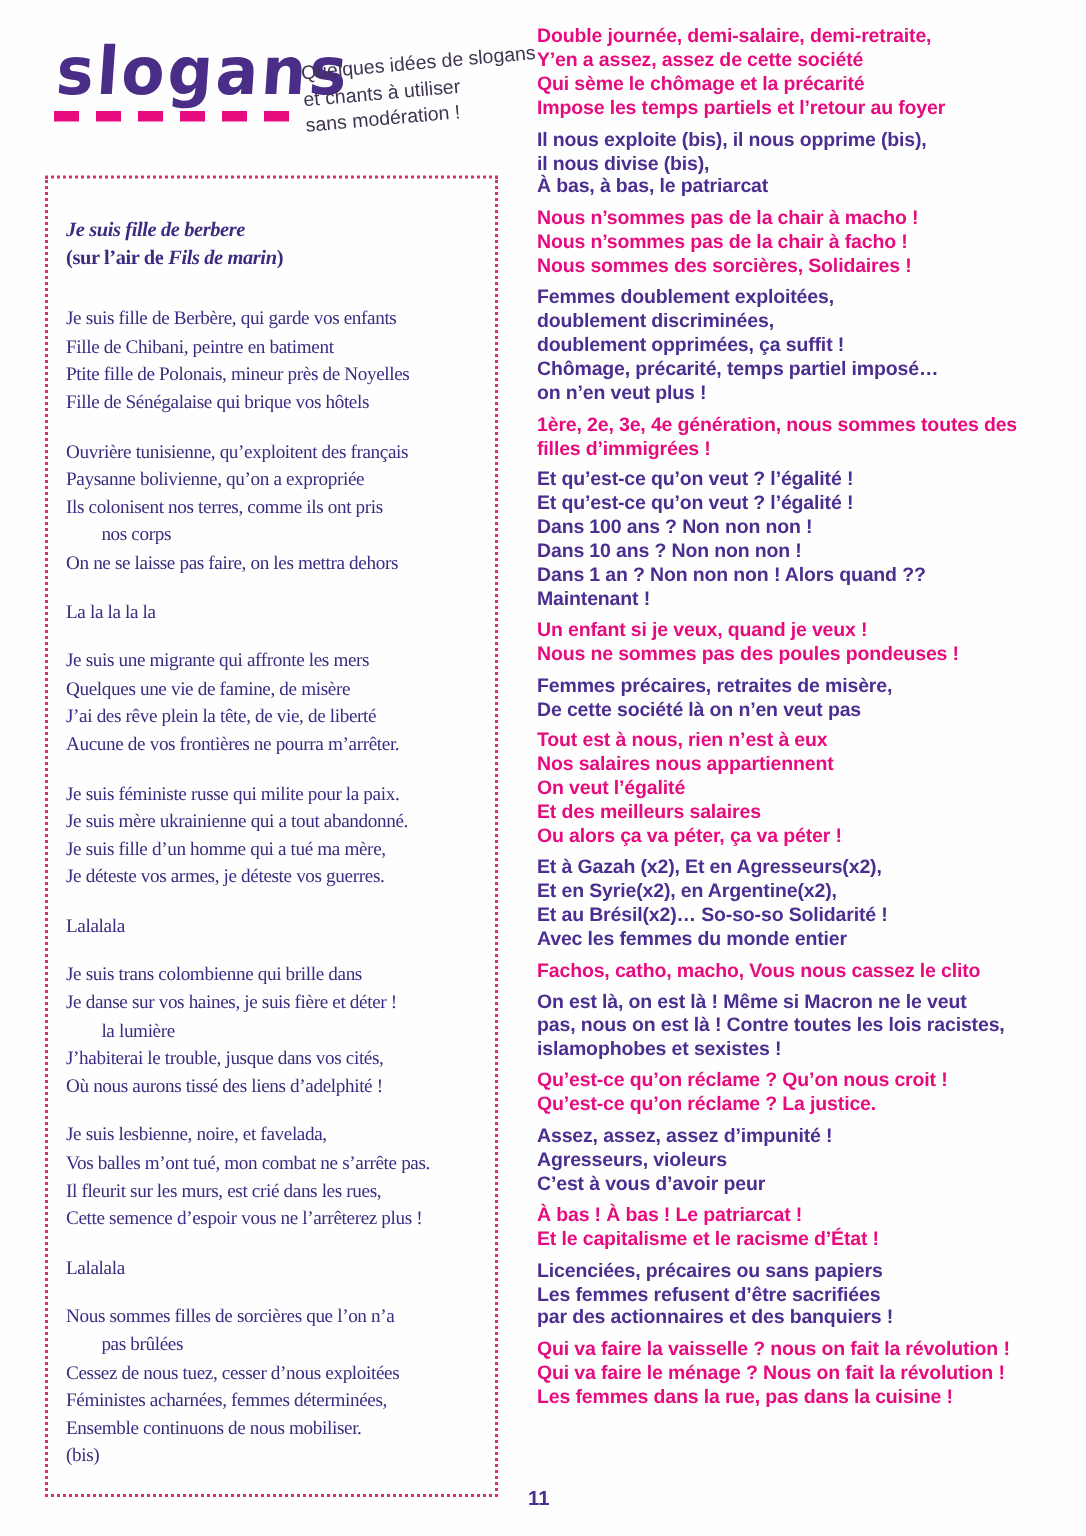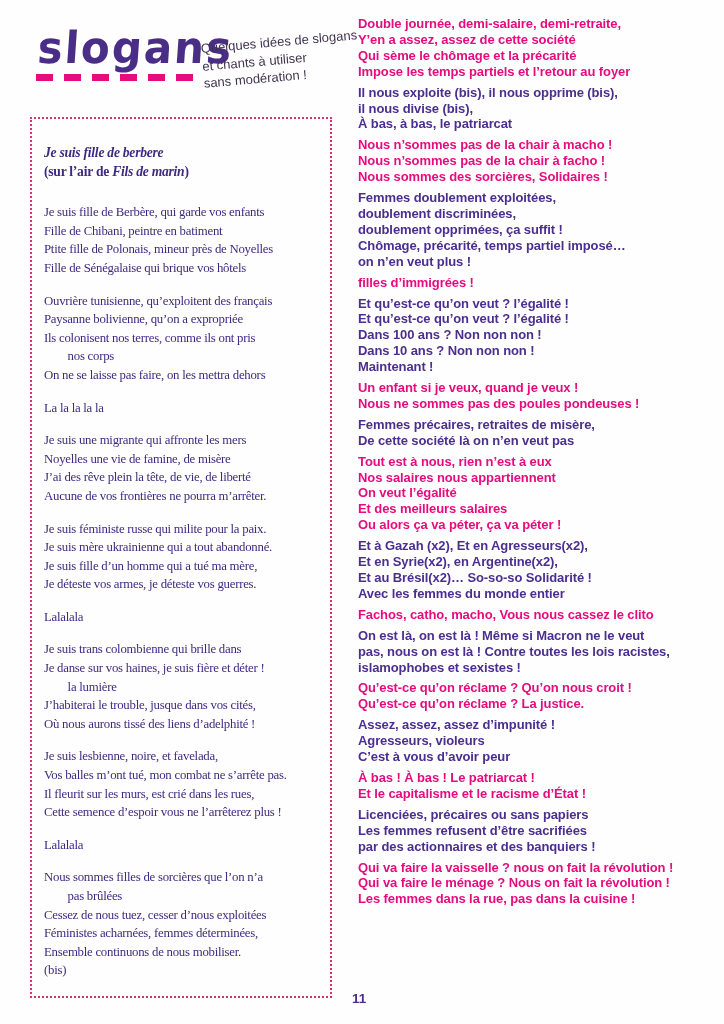--- a/index.html
+++ b/index.html
@@ -106,21 +106,21 @@
           <div class="song-line">Paysanne bolivienne, qu’on a expropriée</div>
           <div class="song-line">Ils colonisent nos terres, comme ils ont pris</div>
           <div class="song-line">&nbsp;&nbsp;&nbsp;&nbsp;&nbsp;&nbsp;&nbsp;&nbsp;nos corps</div>
           <div class="song-line">On ne se laisse pas faire, on les mettra dehors</div>
         </div>
         <div class="stanza">
           <div class="song-line">La la la la la</div>
         </div>
         <div class="stanza">
           <div class="song-line">Je suis une migrante qui affronte les mers</div>
-          <div class="song-line">Noyelles une vie de famine, de misère</div>
+          <div class="song-line">Quelques une vie de famine, de misère</div>
           <div class="song-line">J’ai des rêve plein la tête, de vie, de liberté</div>
           <div class="song-line">Aucune de vos frontières ne pourra m’arrêter.</div>
         </div>
         <div class="stanza">
           <div class="song-line">Je suis féministe russe qui milite pour la paix.</div>
           <div class="song-line">Je suis mère ukrainienne qui a tout abandonné.</div>
           <div class="song-line">Je suis fille d’un homme qui a tué ma mère,</div>
           <div class="song-line">Je déteste vos armes, je déteste vos guerres.</div>
         </div>
         <div class="stanza">
@@ -171,27 +171,29 @@
         <div class="slogan-line">Nous sommes des sorcières, Solidaires !</div>
       </div>
       <div class="slogan purple">
         <div class="slogan-line">Femmes doublement exploitées,</div>
         <div class="slogan-line">doublement discriminées,</div>
         <div class="slogan-line">doublement opprimées, ça suffit !</div>
         <div class="slogan-line">Chômage, précarité, temps partiel imposé…</div>
         <div class="slogan-line">on n’en veut plus !</div>
       </div>
       <div class="slogan pink">
+        <div class="slogan-line">1ère, 2e, 3e, 4e génération, nous sommes toutes des</div>
         <div class="slogan-line">filles d’immigrées !</div>
       </div>
       <div class="slogan purple">
         <div class="slogan-line">Et qu’est-ce qu’on veut ? l’égalité !</div>
         <div class="slogan-line">Et qu’est-ce qu’on veut ? l’égalité !</div>
         <div class="slogan-line">Dans 100 ans ? Non non non !</div>
         <div class="slogan-line">Dans 10 ans ? Non non non !</div>
+        <div class="slogan-line">Dans 1 an ? Non non non ! Alors quand ??</div>
         <div class="slogan-line">Maintenant !</div>
       </div>
       <div class="slogan pink">
         <div class="slogan-line">Un enfant si je veux, quand je veux !</div>
         <div class="slogan-line">Nous ne sommes pas des poules pondeuses !</div>
       </div>
       <div class="slogan purple">
         <div class="slogan-line">Femmes précaires, retraites de misère,</div>
         <div class="slogan-line">De cette société là on n’en veut pas</div>
       </div>

